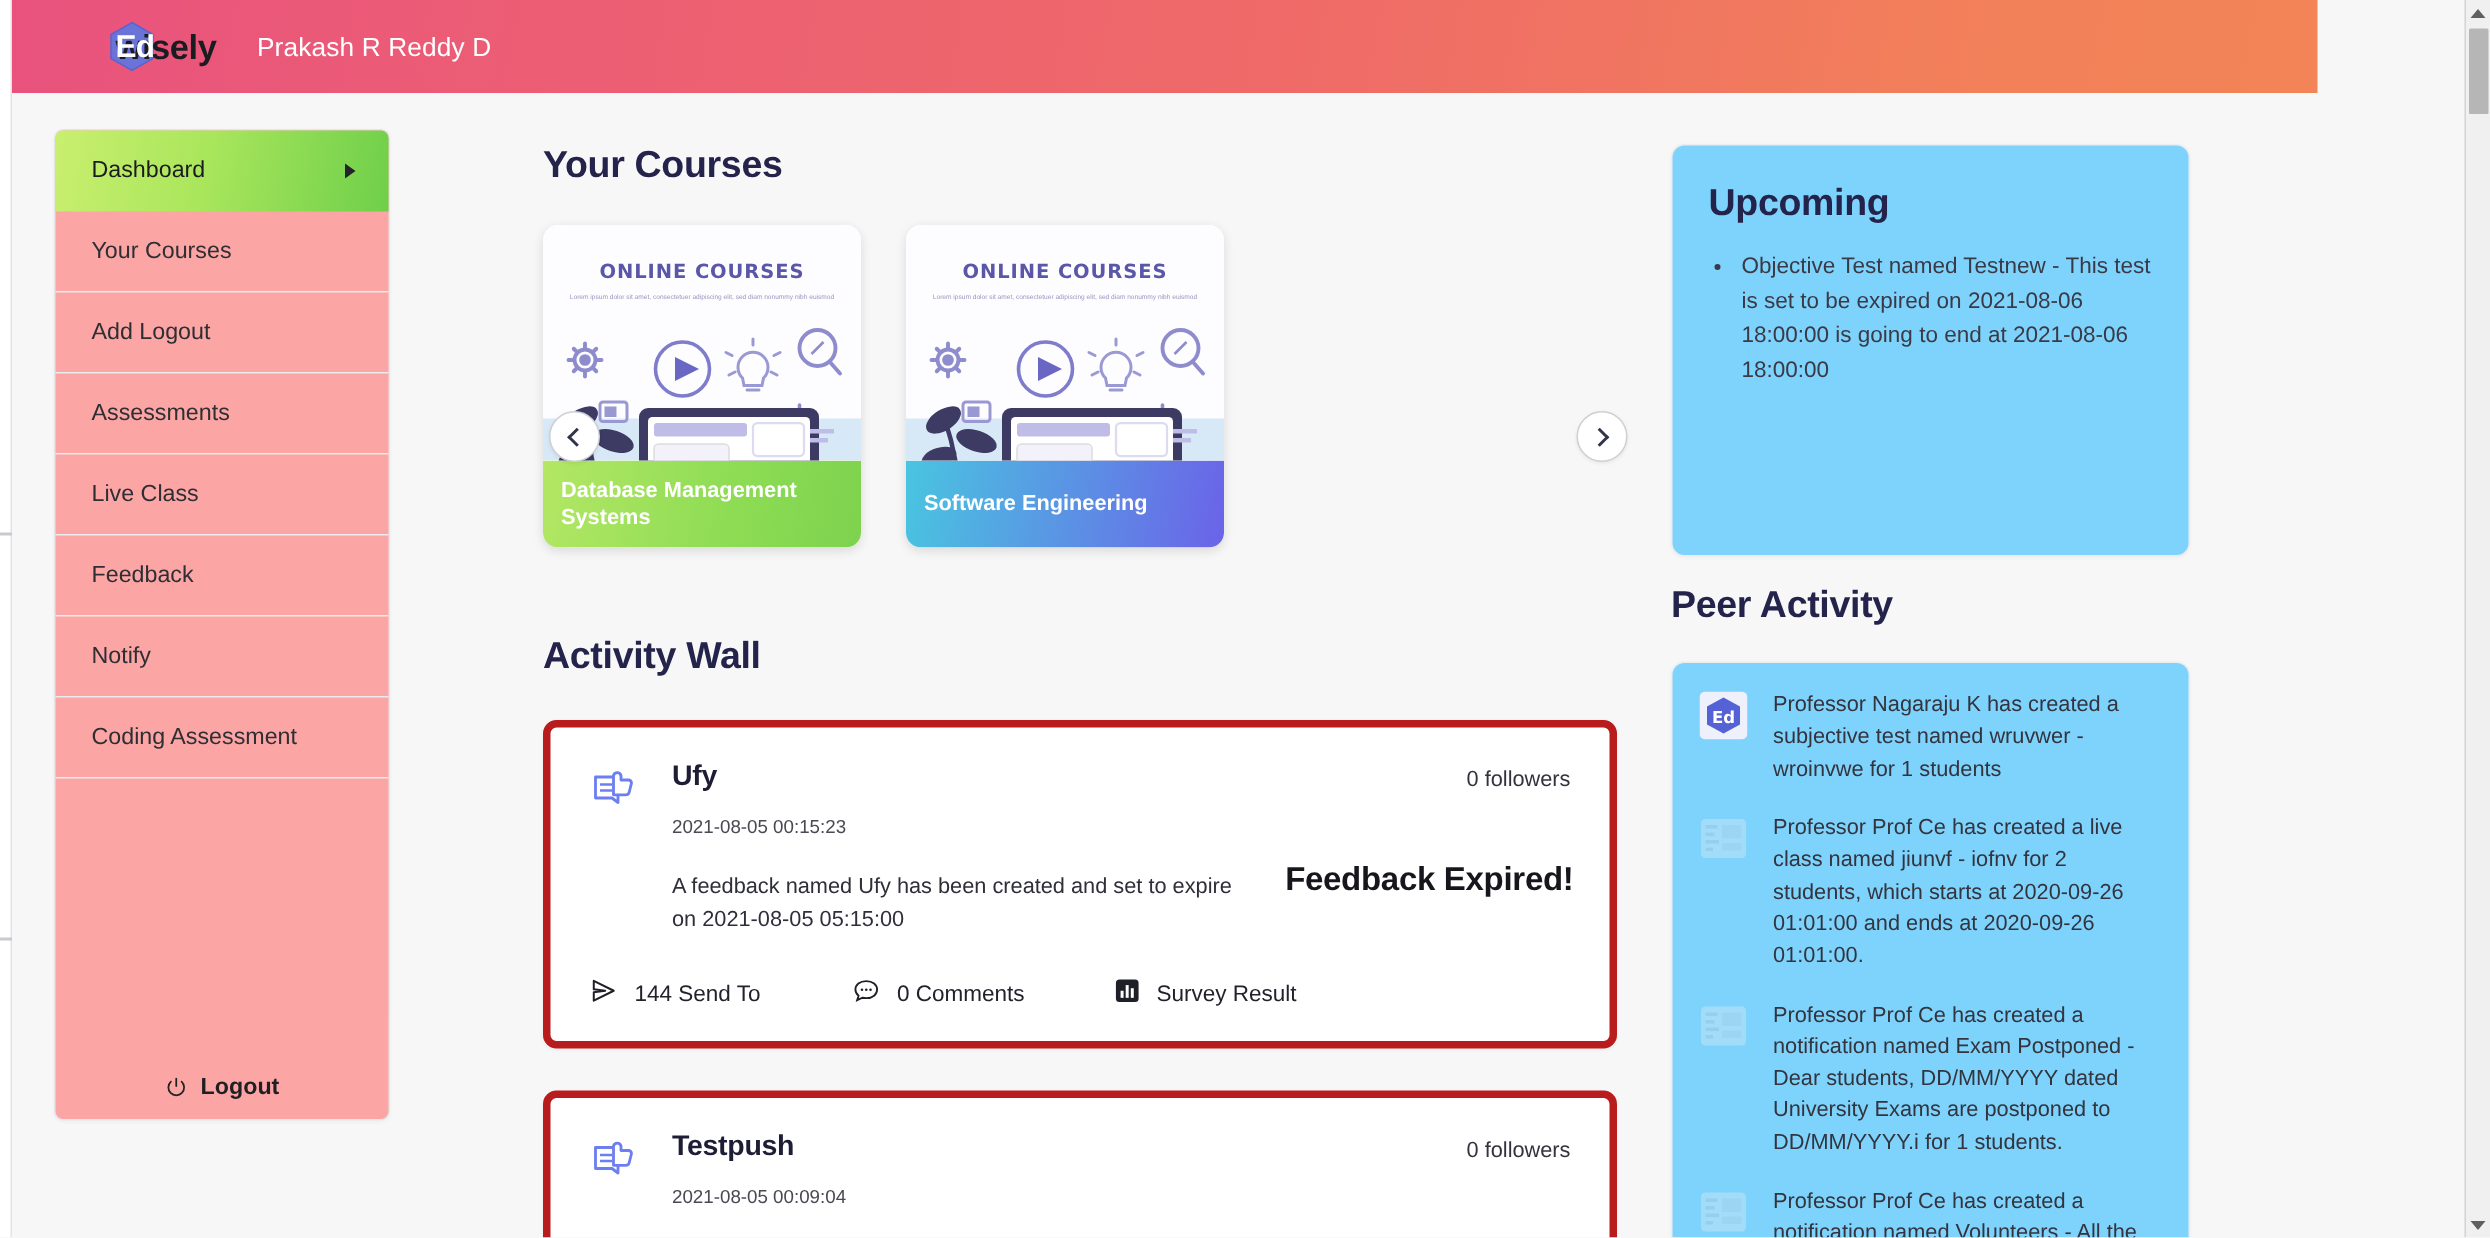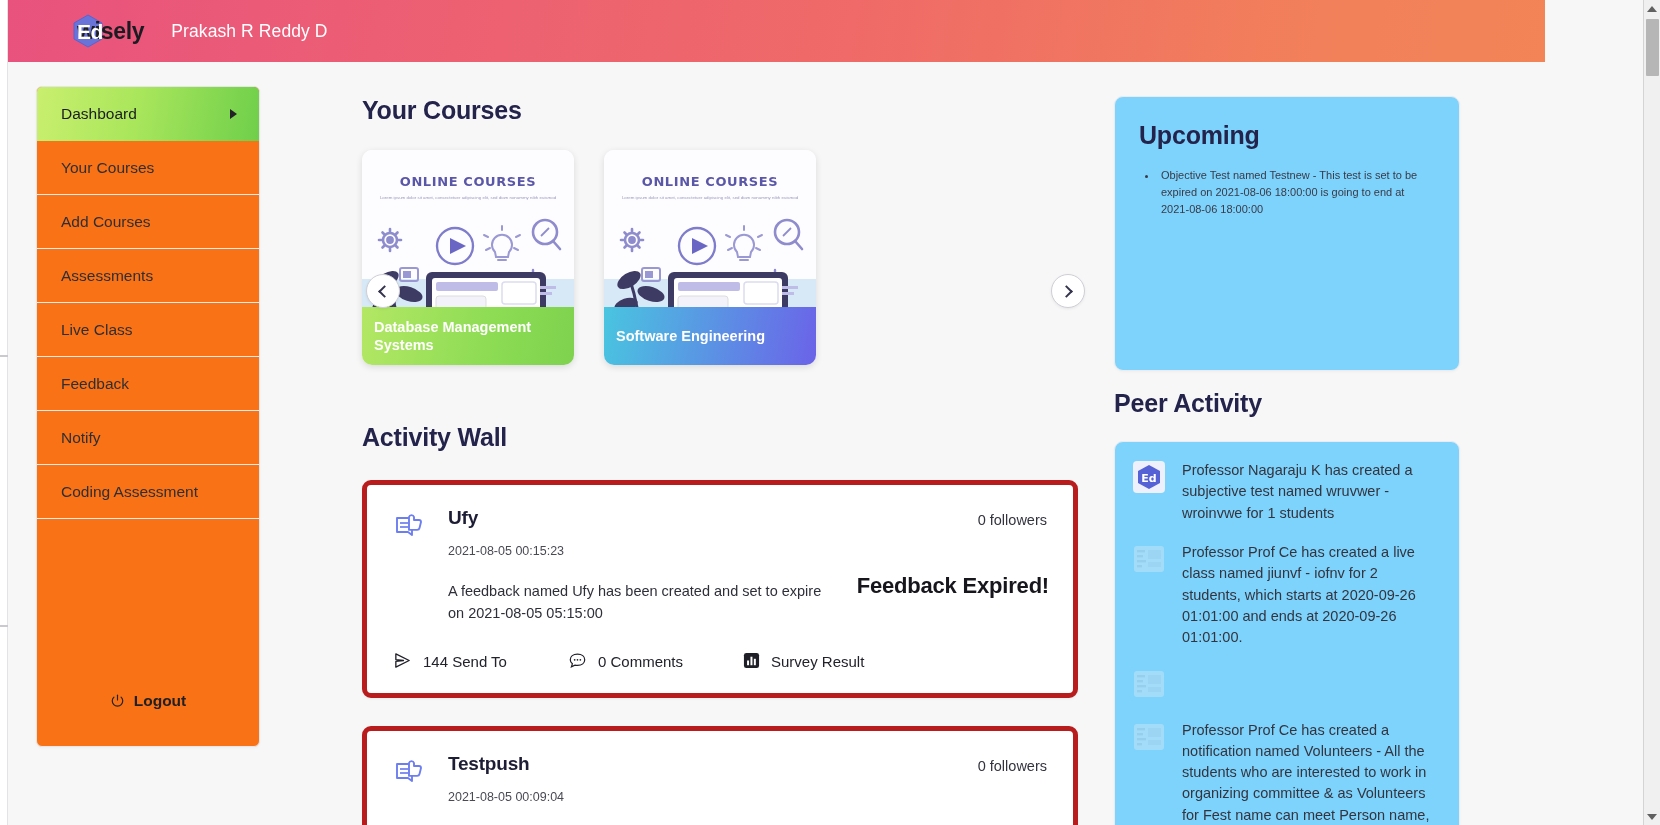--- a/index.html
+++ b/index.html
@@ -61,39 +61,39 @@
   .sb-tri.up { border-bottom: 6px solid #606060; }
   .sb-tri.down { border-top: 6px solid #606060; }
   .sb-thumb {
     position: absolute; left: 2px; top: 19px; width: 13px; height: 57px;
     background: #b6b6b6; border-radius: 1px;
   }
 
   
   .sidebar {
     position: absolute; left: 36px; top: 86px; width: 224px; height: 661px;
-    background: #f97316; border: 1px solid #e6e6ea; border-radius: 6px;
+    background: #fca5a5; border: 1px solid #e6e6ea; border-radius: 6px;
     box-shadow: 0 1px 3px rgba(0,0,0,0.04);
     display: flex; flex-direction: column;
   }
   .nav-item {
     height: 54px; display: flex; align-items: center; justify-content: space-between;
     padding: 0 22px 0 24px; font-size: 15.5px; color: #2e2e33;
     border-bottom: 1px solid #ececef; cursor: pointer;
   }
   .nav-item:first-child { border-radius: 5px 5px 0 0; }
   .nav-item.active {
     background: linear-gradient(100deg, #c9ef6e 0%, #a9e65c 45%, #6fcf4a 100%);
     color: #1c1c20; border-bottom: none;
   }
   .nav-arrow { width: 0; height: 0; border-top: 5px solid transparent; border-bottom: 5px solid transparent; border-left: 7px solid #232328; }
   .nav-spacer { flex: 1; }
   .logout-row {
     display: flex; align-items: center; justify-content: center; gap: 9px;
-    padding-bottom: 36px; font-size: 15.5px; font-weight: bold; color: #1f1f24; cursor: pointer;
+    padding-bottom: 12px; font-size: 15.5px; font-weight: bold; color: #1f1f24; cursor: pointer;
   }
   .power-icon { display: block; }
 
   
   .main { position: absolute; left: 362px; top: 96px; width: 716px; }
   .section-title {
     font-size: 25px; font-weight: bold; color: #23234b; letter-spacing: -0.2px;
   }
   .courses-row {
     position: relative; margin-top: 25px; display: flex; gap: 30px;
@@ -174,21 +174,21 @@
 
   
   .rail { position: absolute; left: 1114px; top: 96px; width: 346px; }
   .card-box {
     background: #7dd3fc; border: 1px solid #ececf0; border-radius: 9px;
     box-shadow: 0 1px 3px rgba(0,0,0,0.04);
   }
   .upcoming { height: 275px; padding: 24px 24px 0 24px; }
   .rail-title { font-size: 25px; font-weight: bold; color: #23234b; letter-spacing: -0.2px; }
   .upcoming-list { margin: 17px 0 0 19px; }
-  .upcoming-list li { font-size: 11px; color: #3a3a47; line-height: 1.53; padding-left: 3px; }
+  .upcoming-list li { font-size: 15px; color: #3a3a47; line-height: 1.53; padding-left: 3px; }
   .peer-title { margin-top: 18px; }
   .peer-box { margin-top: 23px; padding: 18px 20px 20px 18px; }
   .peer-item { display: flex; align-items: flex-start; margin-bottom: 18px; }
   .peer-item:last-child { margin-bottom: 0; }
   .peer-avatar { width: 34px; height: 34px; flex: none; margin-top: 1px; }
   .peer-text { padding-left: 15px; font-size: 14.5px; color: #34343f; line-height: 1.47; }
   .ph-icon { opacity: .33; }
 </style>
 </head>
 <body>
@@ -216,21 +216,21 @@
 
   <div class="sidebar">
     <div class="nav-item active">
       <span>Dashboard</span>
       <span class="nav-arrow"></span>
     </div>
     <div class="nav-item">
       <span>Your Courses</span>
     </div>
     <div class="nav-item">
-      <span>Add Courses</span>
+      <span>Add Logout</span>
     </div>
     <div class="nav-item">
       <span>Assessments</span>
     </div>
     <div class="nav-item">
       <span>Live Class</span>
     </div>
     <div class="nav-item">
       <span>Feedback</span>
     </div>
@@ -541,20 +541,21 @@
           <svg width="32" height="32" viewBox="0 0 32 32">
             <rect x="1" y="3" width="30" height="26" rx="3" fill="#f1f1f4"></rect>
             <rect x="4" y="7" width="8" height="2.4" fill="#c9c9d2"></rect>
             <rect x="4" y="12" width="6" height="2.4" fill="#c9c9d2"></rect>
             <rect x="4" y="17" width="9" height="2.4" fill="#c9c9d2"></rect>
             <rect x="4" y="22" width="5" height="2.4" fill="#c9c9d2"></rect>
             <rect x="15" y="7" width="13" height="9" fill="#dcdce3"></rect>
             <rect x="15" y="19" width="13" height="5" fill="#dcdce3"></rect>
           </svg>
         </span>
+        <div class="peer-text">Professor Prof Ce has created a notification named Exam Postponed - Dear students, DD/MM/YYYY dated University Exams are postponed to DD/MM/YYYY.i for 1 students.</div>
       </div>
 
       <div class="peer-item">
         <span class="peer-avatar ph-icon">
           <svg width="32" height="32" viewBox="0 0 32 32">
             <rect x="1" y="3" width="30" height="26" rx="3" fill="#f1f1f4"></rect>
             <rect x="4" y="7" width="8" height="2.4" fill="#c9c9d2"></rect>
             <rect x="4" y="12" width="6" height="2.4" fill="#c9c9d2"></rect>
             <rect x="4" y="17" width="9" height="2.4" fill="#c9c9d2"></rect>
             <rect x="4" y="22" width="5" height="2.4" fill="#c9c9d2"></rect>

